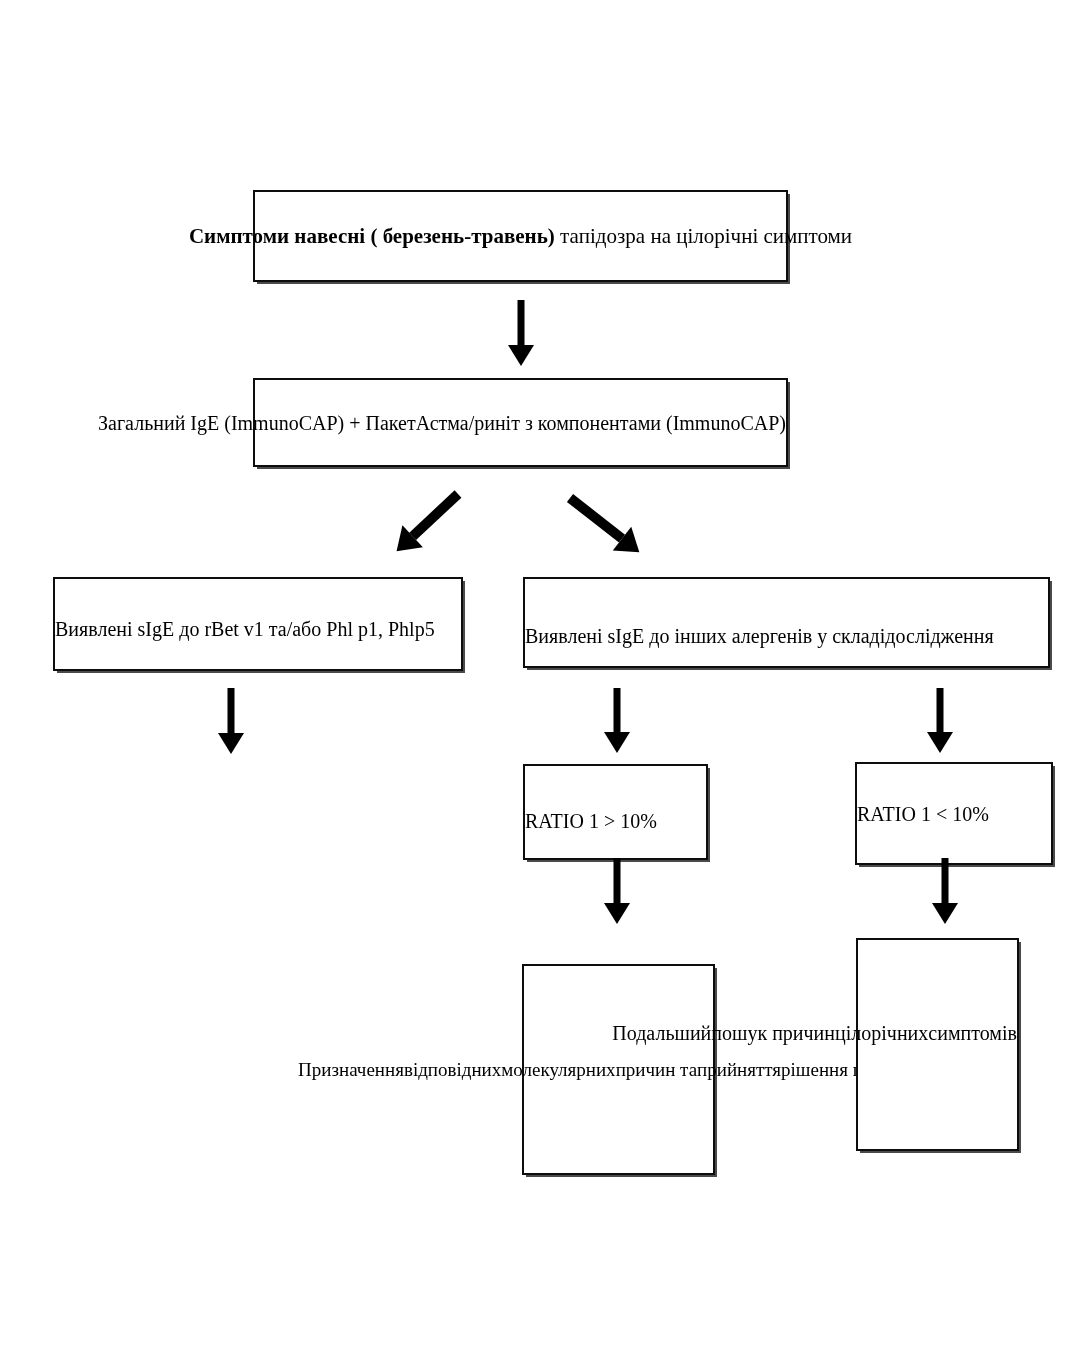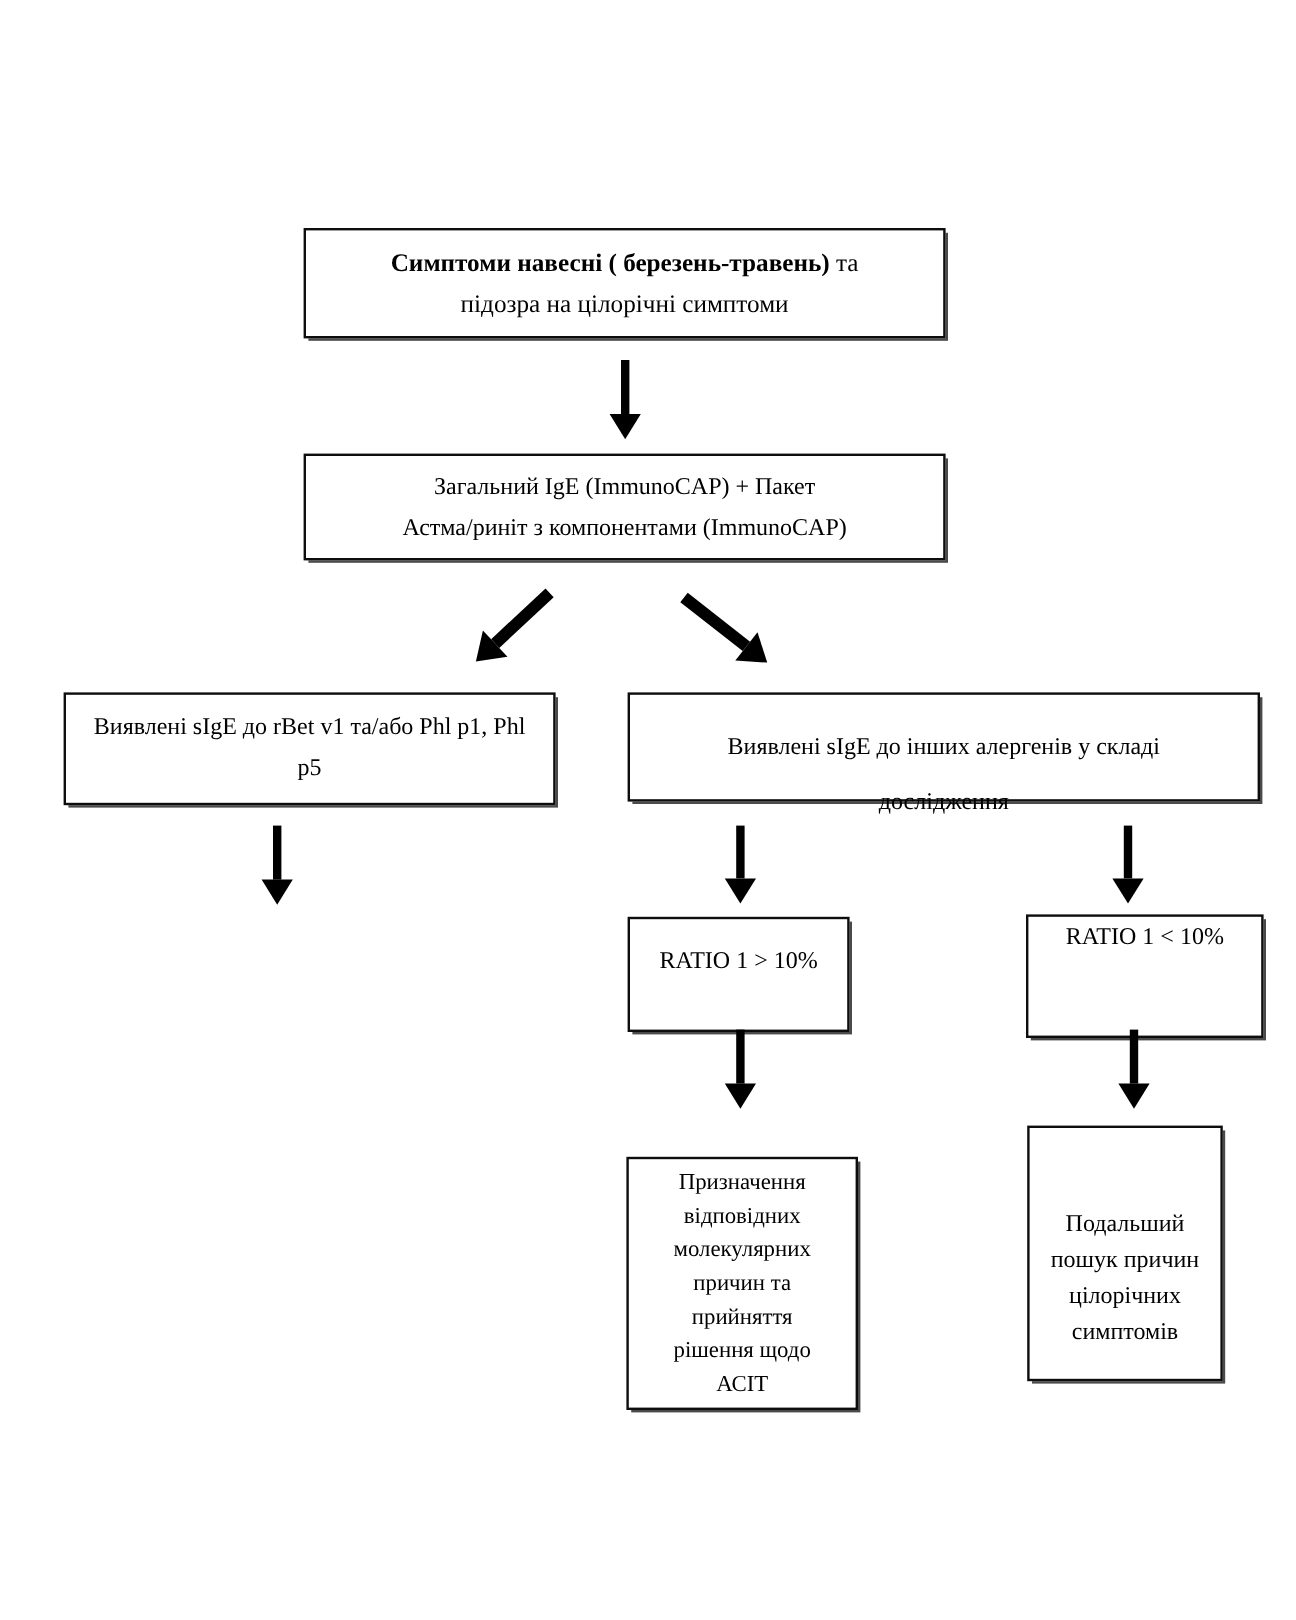--- a/index.html
+++ b/index.html
@@ -12,33 +12,33 @@
     color: #000000;
     overflow: hidden;
   }
   .node {
     position: absolute;
     background: #ffffff;
     border: 2px solid #0d0d0d;
     box-shadow: 3px 3px 0 -1px #4a4a4a;
     box-sizing: border-box;
     display: flex;
-    flex-direction: column;
+    flex-direction: row;
     justify-content: center;
     align-items: center;
     text-align: center;
     font-size: 20px;
     line-height: 34px;
   }
   .node .ln { white-space: nowrap; }
   .b1 { left: 253px; top: 190px; width: 535px; height: 92px; font-size: 21px; }
   .b1 .bold { font-weight: bold; }
-  .b2 { left: 253px; top: 378px; width: 535px; height: 89px; }
+  .b2 { left: 253px; top: 378px; width: 535px; height: 89px; justify-content: flex-end; }
   .b3 { left: 25px;  top: 577px; width: 410px; height: 94px; justify-content: flex-start; padding-top: 10px; margin-left: 28px; }
-  .b4 { left: 523px; top: 577px; width: 527px; height: 91px; justify-content: flex-start; padding-top: 26px; gap: 12px; }
+  .b4 { left: 523px; top: 577px; width: 527px; height: 91px; justify-content: flex-start; padding-top: 26px; }
   .b5 { left: 25px;  top: 763px; width: 410px; height: 78px; align-items: flex-start; text-align: left; padding-left: 12px; line-height: 31px; }
   .r1 { left: 523px; top: 764px; width: 185px; height: 96px; justify-content: flex-start; padding-top: 18px; }
   .r2 { left: 855px; top: 762px; width: 198px; height: 103px; justify-content: flex-start; }
   .b6 { left: 522px; top: 938px; width: 193px; height: 211px; font-size: 19px; line-height: 28px; margin-top: 26px; }
   .b7 { left: 856px; top: 938px; width: 163px; height: 213px; font-size: 20px; line-height: 30px; padding-bottom: 24px; justify-content: flex-end; }
 
   
   .arrow-v { position: absolute; width: 26px; }
   .arrow-v .stem {
     position: absolute; left: 50%; transform: translateX(-50%);

